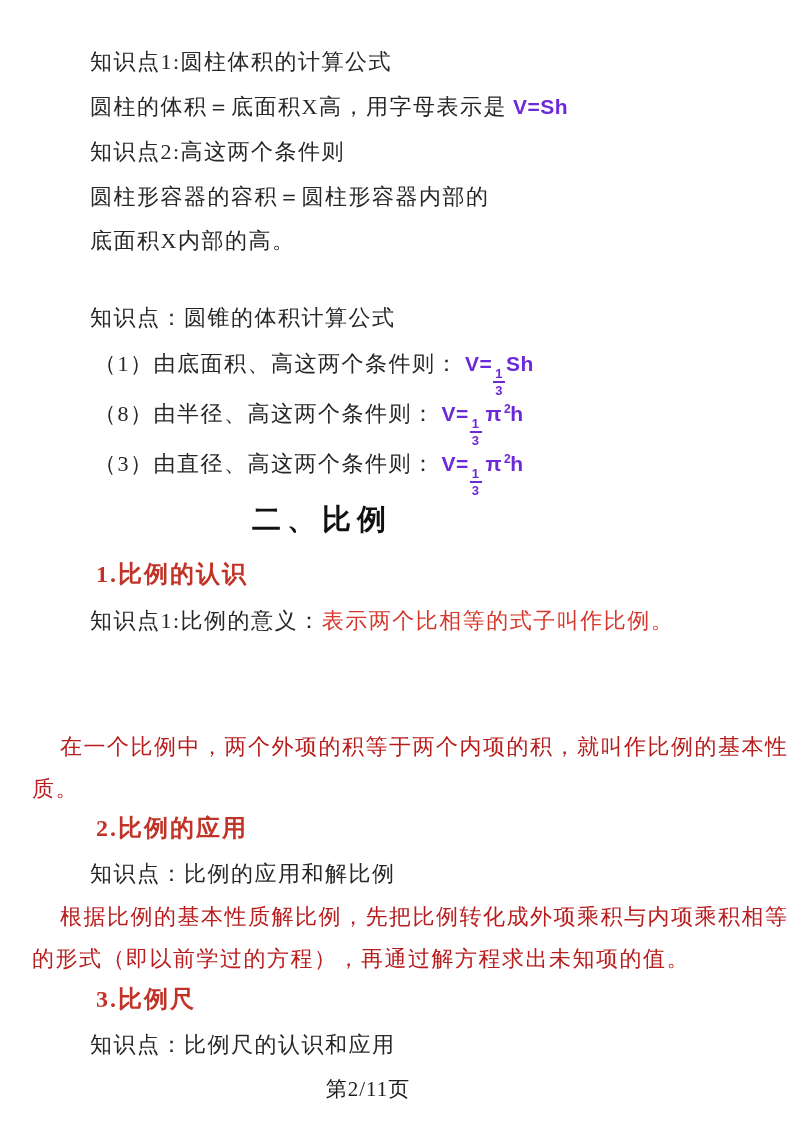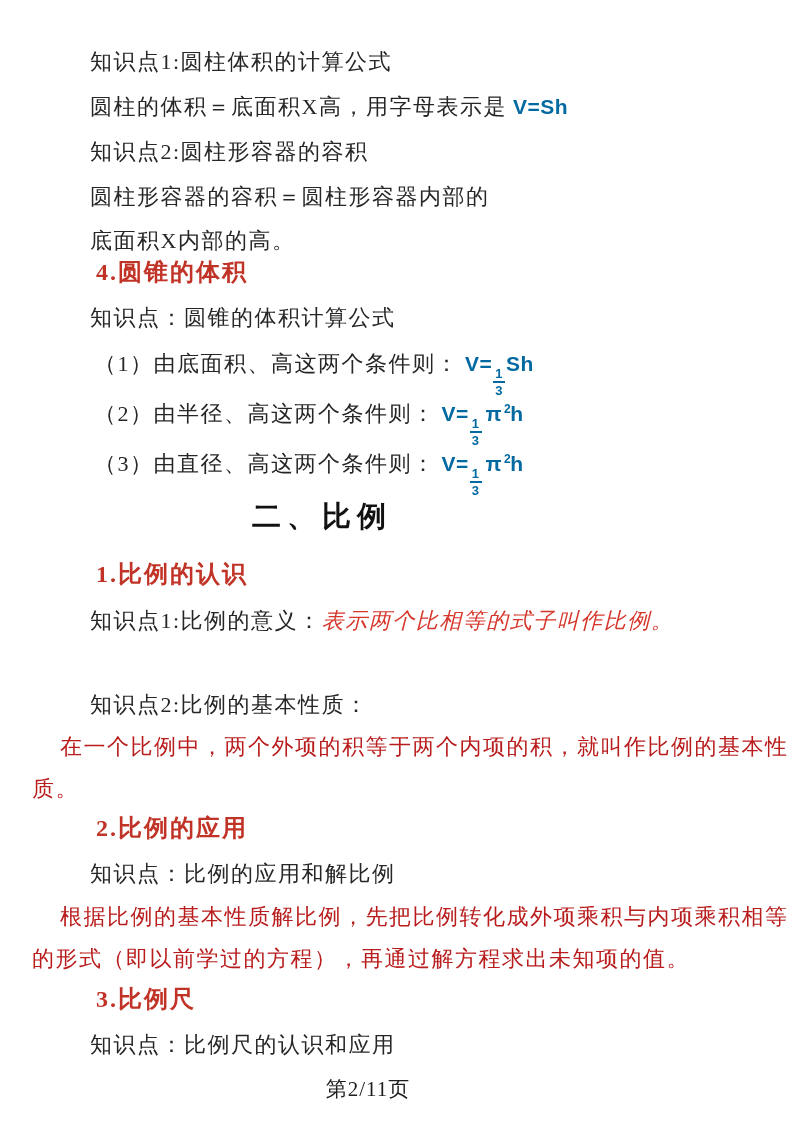--- a/index.html
+++ b/index.html
@@ -21,42 +21,41 @@
     white-space: nowrap;
     font-size: 22px;
     letter-spacing: 1.5px;
     line-height: 1.25;
   }
   .red-par {
     color: #b91c1c;
   }
   .red-inline {
     color: #d6372c;
-    font-style: italic;
   }
   .h-red {
     color: #c13326;
     font-weight: bold;
     font-size: 24px;
     letter-spacing: 2px;
     font-family: "Liberation Serif", serif;
   }
   .title {
     left: 0;
     width: 644px;
     text-align: center;
-    font-family: Liberation Mono, monospace;
+    font-family: Liberation Sans, sans-serif;
     font-weight: bold;
     font-size: 29px;
     letter-spacing: 6px;
     color: #111111;
   }
   .formula {
     font-family: "Liberation Sans", sans-serif;
-    color: #0369a1;
+    color: #6d28d9;
     font-weight: bold;
     font-size: 21px;
     letter-spacing: 0.5px;
     margin-left: 6px;
   }
   .frac {
     display: inline-flex;
     flex-direction: column;
     align-items: center;
     vertical-align: -7px;
@@ -96,48 +95,45 @@
 
   <div class="ln" style="top:48px; left:90px;">
     <span>知识点1:圆柱体积的计算公式</span>
   </div>
 
   <div class="ln" style="top:93px; left:90px;">
     <span>圆柱的体积＝底面积X高，用字母表示是</span><span class="formula">V=Sh</span>
   </div>
 
   <div class="ln" style="top:138px; left:90px;">
-    <span>知识点2:圆柱形容器的容积</span>
+    <span>知识点2:高这两个条件则</span>
   </div>
 
   <div class="ln" style="top:183px; left:90px;">
     <span>圆柱形容器的容积＝圆柱形容器内部的</span>
   </div>
 
   <div class="ln" style="top:227px; left:90px;">
     <span>底面积X内部的高。</span>
   </div>
 
-  <div class="ln h-red" style="top:257px; left:96px;">
-    <span>4.圆锥的体积</span>
-  </div>
 
   <div class="ln" style="top:304px; left:90px;">
     <span>知识点：圆锥的体积计算公式</span>
   </div>
 
   <div class="ln" style="top:350px; left:94px;">
     <span>（1）由底面积、高这两个条件则：</span><span class="formula"><span>V=</span><span class="frac">
           <span class="num">1</span>
           <span class="den">3</span>
         </span><span>Sh</span></span>
   </div>
 
   <div class="ln" style="top:400px; left:94px;">
-    <span>（2）由半径、高这两个条件则：</span><span class="formula"><span>V=</span><span class="frac">
+    <span>（8）由半径、高这两个条件则：</span><span class="formula"><span>V=</span><span class="frac">
           <span class="num">1</span>
           <span class="den">3</span>
         </span><span class="pi">π</span><sup class="sq">2</sup><span>h</span></span>
   </div>
 
   <div class="ln" style="top:450px; left:94px;">
     <span>（3）由直径、高这两个条件则：</span><span class="formula"><span>V=</span><span class="frac">
           <span class="num">1</span>
           <span class="den">3</span>
         </span><span class="pi">π</span><sup class="sq">2</sup><span>h</span></span>
@@ -149,23 +145,20 @@
 
   <div class="ln h-red" style="top:559px; left:96px;">
     <span>1.比例的认识</span>
   </div>
 
   <div class="ln" style="top:607px; left:90px;">
     <span>知识点1:比例的意义：</span><span class="red-inline">表示两个比相等的式子叫作比例。</span>
   </div>
 
 
-  <div class="ln" style="top:691px; left:90px;">
-    <span>知识点2:比例的基本性质：</span>
-  </div>
 
   <div class="ln red-par" style="top:733px; left:60px;">
     <span>在一个比例中，两个外项的积等于两个内项的积，就叫作比例的基本性</span>
   </div>
 
   <div class="ln red-par" style="top:775px; left:32px;">
     <span>质。</span>
   </div>
 
   <div class="ln h-red" style="top:813px; left:96px;">

